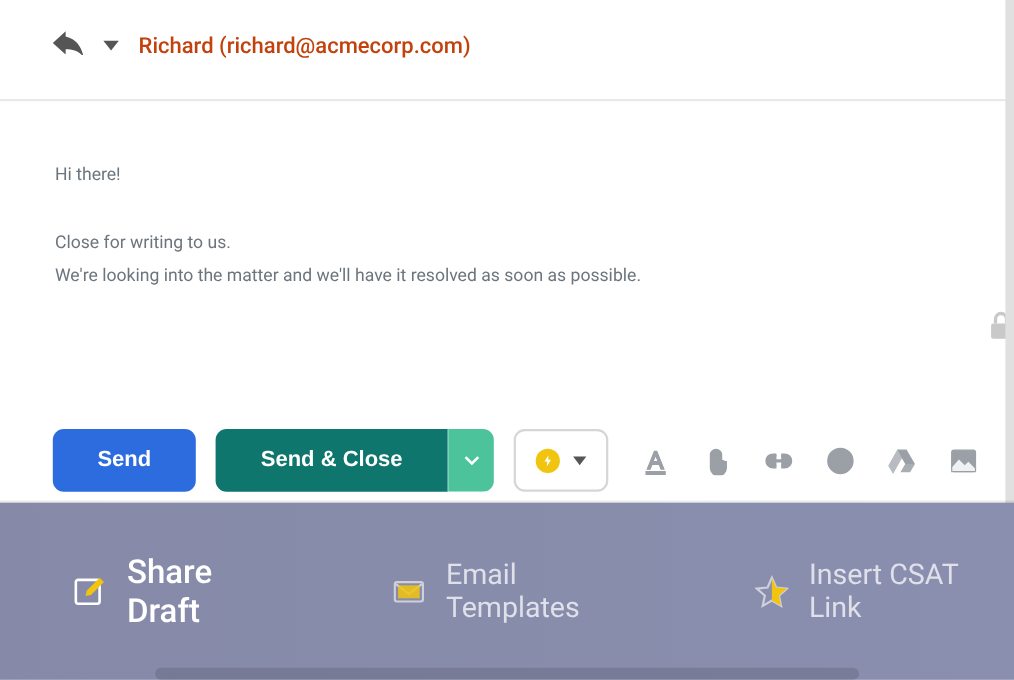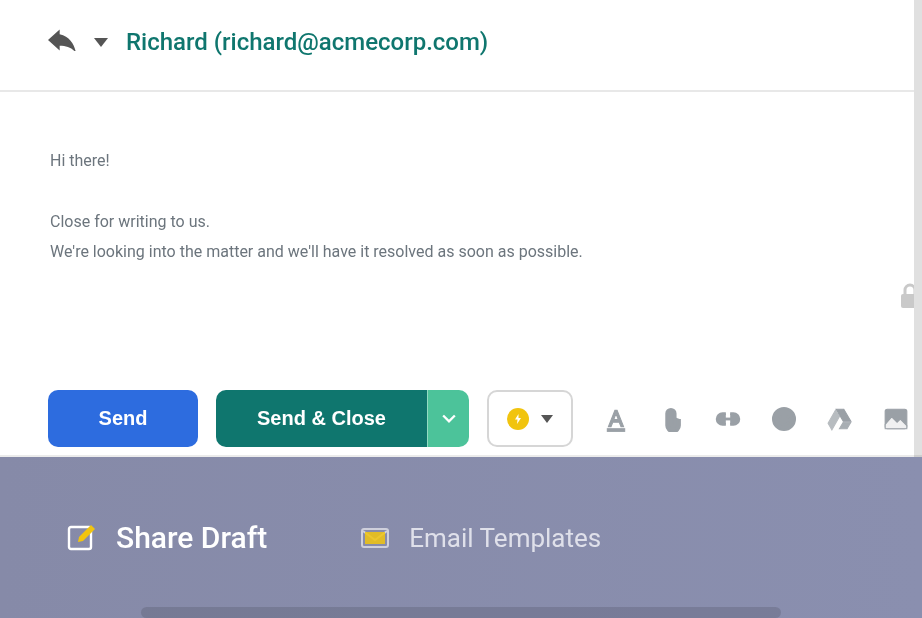--- a/index.html
+++ b/index.html
@@ -3,31 +3,31 @@
 <meta charset="utf-8">
 <style>
 * { margin: 0; padding: 0; box-sizing: border-box; }
 body { font-family: -apple-system, BlinkMacSystemFont, "Segoe UI", Roboto, Helvetica, Arial, sans-serif; background: #f0f0f0; width: 922px; height: 618px; overflow: hidden; position: relative; }
 
 .compose-panel { background: #fff; position: absolute; top: 0; left: 0; right: 0; bottom: 145px; }
 
 .header-row { display: flex; align-items: center; padding: 28px 48px 20px 48px; gap: 18px; }
 .reply-icon svg { width: 28px; height: 22px; fill: #555; }
 .dropdown-caret { width: 0; height: 0; border-left: 7px solid transparent; border-right: 7px solid transparent; border-top: 9px solid #555; cursor: pointer; }
-.recipient { font-size: 24px; color: #0f766e; font-weight: 500; }
+.recipient { font-size: 20px; color: #c2410c; font-weight: 500; }
 
 .separator { position: absolute; left: 0; right: 0; top: 90px; height: 2px; background: #e8e8e8; }
 
 .body-area { padding: 70px 50px 0 50px; }
 .body-area p { font-size: 16px; color: #6c757d; line-height: 1.9; }
 
 .toolbar-row { position: absolute; left: 48px; bottom: 26px; right: 0; display: flex; align-items: center; gap: 18px; }
 
 .btn { border: none; border-radius: 10px; height: 57px; font-size: 20px; font-weight: 600; cursor: pointer; display: inline-flex; align-items: center; justify-content: center; }
-.btn-send { background: #2d6cdf; color: #fff; width: 150px; }
+.btn-send { background: #2d6cdf; color: #fff; width: 130px; }
 .btn-group-sc { display: inline-flex; }
 .btn-sc { background: #0f766e; color: #fff; width: 211px; border-radius: 10px 0 0 10px; }
 .btn-sc-caret { background: #4cc39a; width: 42px; border-radius: 0 10px 10px 0; border-left: 1px solid rgba(255,255,255,0.4); }
 .btn-sc-caret svg { width: 14px; height: 10px; fill: #fff; }
 
 .btn-more { border: 2px solid #d6d6d6; background: #fff; width: 86px; gap: 12px; }
 .more-dot { width: 22px; height: 22px; border-radius: 50%; background: #f1c40f; display: inline-flex; align-items: center; justify-content: center; }
 .more-dot svg { width: 10px; height: 10px; fill: #fff; }
 .small-caret { width: 0; height: 0; border-left: 6px solid transparent; border-right: 6px solid transparent; border-top: 8px solid #555; }
 
@@ -157,15 +157,22 @@
 
   <div class="bar-item">
     <svg viewBox="0 0 32 32">
       <rect x="3" y="7" width="26" height="18" rx="2" fill="none" stroke="#cfd0dc" stroke-width="2"></rect>
       <path d="M4 9 L16 18 L28 9" fill="none" stroke="#cfd0dc" stroke-width="2"></path>
       <rect x="6" y="10" width="20" height="12" fill="#f1c40f" opacity="0.85"></rect>
     </svg>
     <span class="label-secondary">Email Templates</span>
   </div>
 
+  <div class="bar-item">
+    <svg viewBox="0 0 32 32">
+      <path d="M16 3 L20 12 L30 13 L22.5 19.5 L24.5 29 L16 24 L7.5 29 L9.5 19.5 L2 13 L12 12 Z" fill="none" stroke="#cfd0dc" stroke-width="2"></path>
+      <path d="M16 3 L20 12 L30 13 L22.5 19.5 L24.5 29 L16 24 Z" fill="#f1c40f"></path>
+    </svg>
+    <span class="label-secondary">Insert CSAT Link</span>
+  </div>
 
   <div class="scroller"></div>
 </div>
 
 </body></html>

